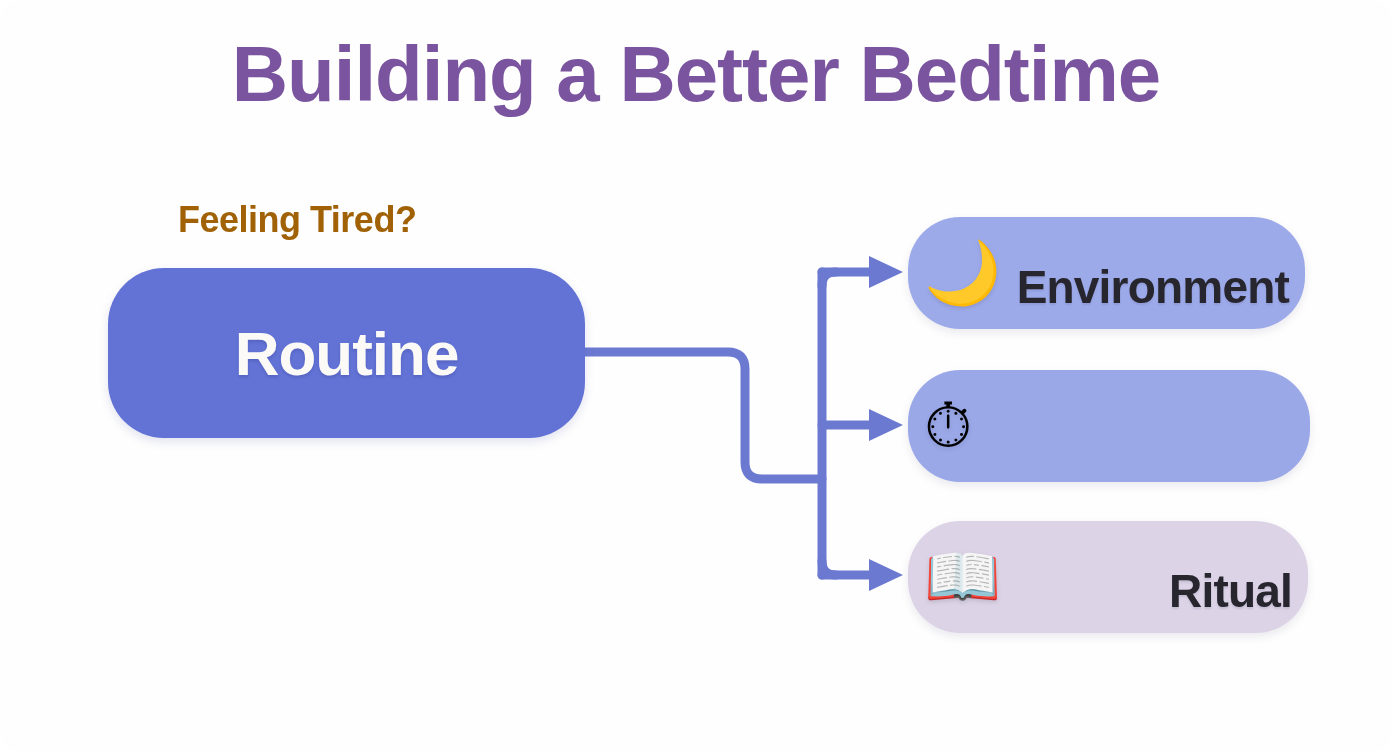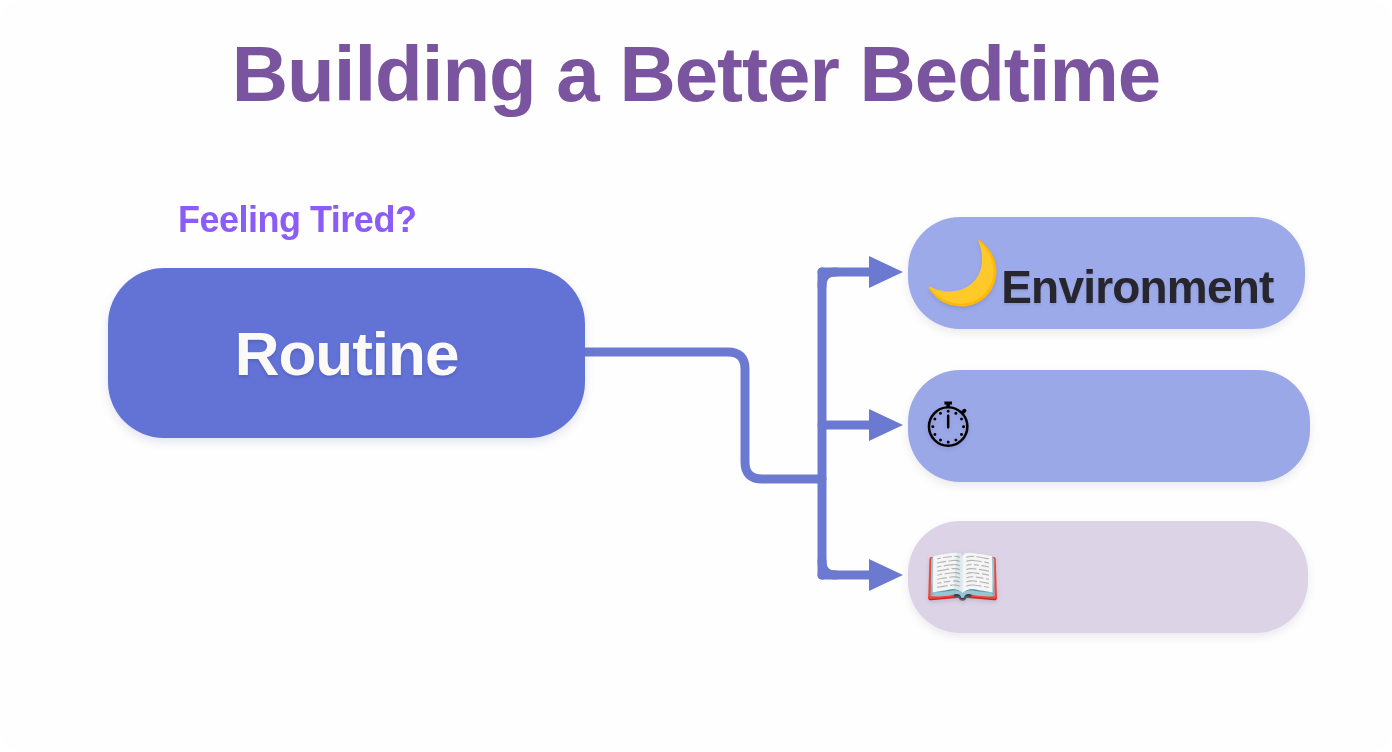--- a/index.html
+++ b/index.html
@@ -34,21 +34,21 @@
     white-space: nowrap;
   }
 
   
   #feeling-tired-label {
     position: absolute;
     left: 178px;
     top: 199px;
     font-size: 36px;
     font-weight: 700;
-    color: #8b5cf6;
+    color: #a16207;
     letter-spacing: -0.5px;
     white-space: nowrap;
     text-align: center;
   }
 
   
   #routine-node {
     position: absolute;
     left: 108px;
     top: 268px;
@@ -80,21 +80,21 @@
   }
   .branch-node .branch-icon {
     font-size: 62px;
     line-height: 1;
     margin-left: 16px;
     flex: 0 0 auto;
     filter: drop-shadow(0 2px 2px rgba(60,60,90,0.18));
   }
   .branch-node .branch-label {
     flex: 1 1 auto;
-    text-align: left;
+    text-align: right;
     font-size: 46px;
     font-weight: 700;
     color: #27262e;
     letter-spacing: -0.8px;
     text-shadow: 0 2px 2px rgba(90,90,130,0.18);
     white-space: nowrap;
     padding-right: 16px;
     margin-top: 27px;
   }
 
@@ -168,15 +168,16 @@
     <span class="branch-icon">🌙</span>
     <span class="branch-label">Environment</span>
   </div>
 
   <div id="node-schedule" class="branch-node">
     <span class="branch-icon">⏱</span>
   </div>
 
   <div id="node-ritual" class="branch-node">
     <span class="branch-icon">📖</span>
+    <span class="branch-label">Ritual</span>
   </div>
 
 </div>
 
 </body></html>

